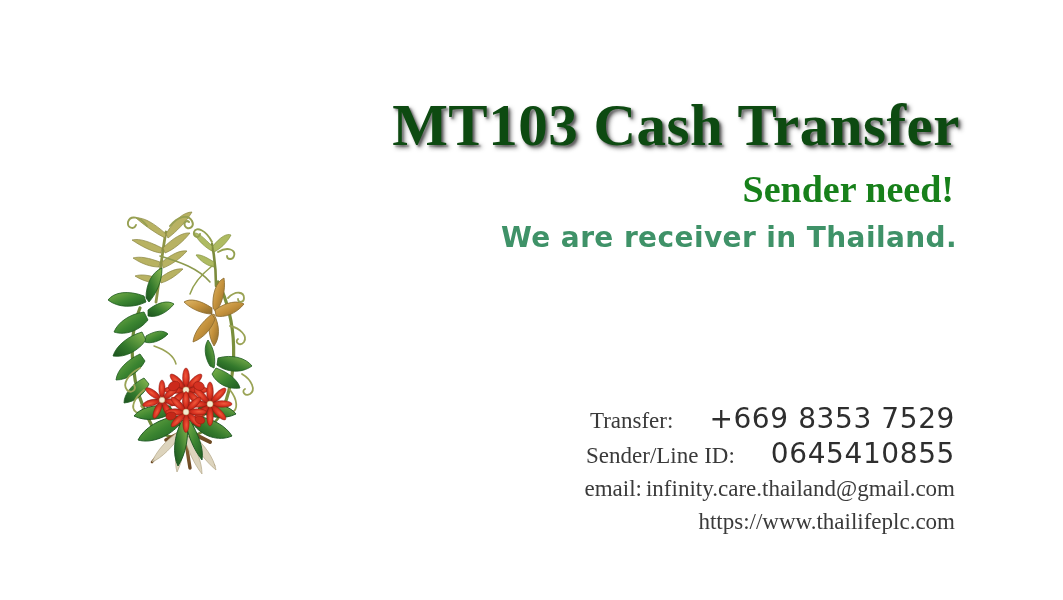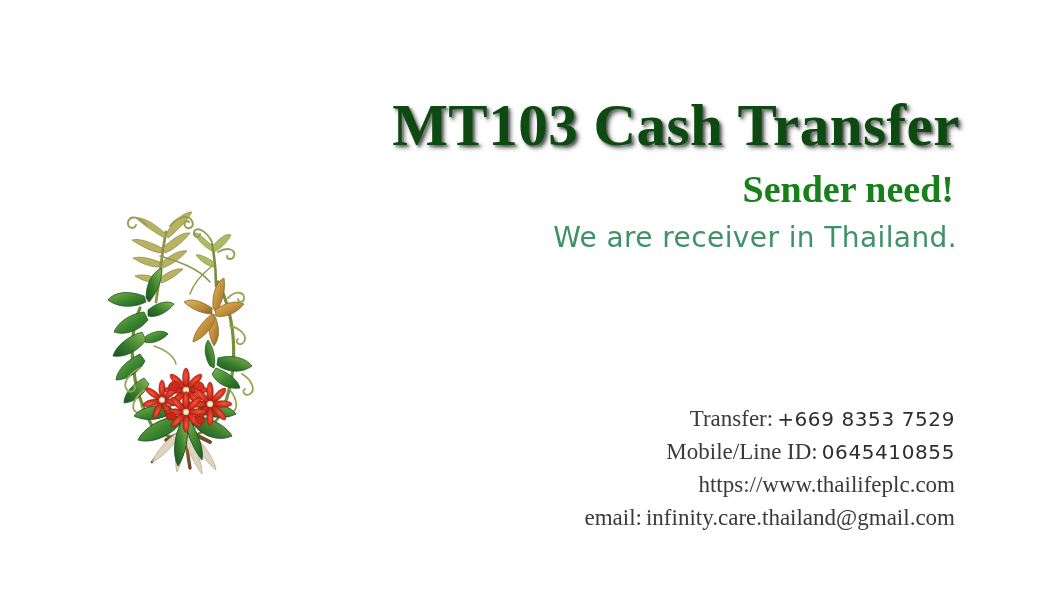--- a/index.html
+++ b/index.html
@@ -42,21 +42,21 @@
     font-family: "Liberation Serif", "DejaVu Serif", serif;
     font-weight: bold;
     font-size: 38px;
     line-height: 1.0;
     color: #17801a;
     margin: 15px 6px 8px 0;
     white-space: nowrap;
   }
   #tagline {
     font-family: "DejaVu Sans", "Liberation Sans", sans-serif;
-    font-weight: normal;
+    font-weight: bold;
     font-size: 28px;
     line-height: 1.0;
     color: #3f9268;
     letter-spacing: 0.4px;
     margin: 16px 3px 0 0;
     white-space: nowrap;
   }
 
   
   #contact-block {
@@ -71,23 +71,24 @@
     line-height: 31px;
     white-space: nowrap;
   }
   .contact-label {
     font-family: "Liberation Serif", "DejaVu Serif", serif;
     font-size: 23px;
     color: #3a3a3a;
   }
   .contact-value {
     font-family: "DejaVu Sans", "Liberation Sans", sans-serif;
-    font-size: 20px;
+    font-size: 28px;
     letter-spacing: 0.6px;
     color: #2e2e2e;
+    margin-left: 32px;
   }
   .contact-plain {
     font-family: "Liberation Serif", "DejaVu Serif", serif;
     font-size: 23px;
     color: #3a3a3a;
   }
 
   
   #floral-illustration {
     position: absolute;
@@ -291,28 +292,28 @@
   </div>
 
   <div id="contact-block">
 
     <div class="contact-line">
       <span class="contact-label">Transfer:</span>
       <span class="contact-value">+669 8353 7529</span>
     </div>
 
     <div class="contact-line">
-      <span class="contact-label">Mobile/Line ID:</span>
+      <span class="contact-label">Sender/Line ID:</span>
       <span class="contact-value">0645410855</span>
-    </div>
-
-    <div class="contact-line">
-      <span class="contact-plain">https://www.thailifeplc.com</span>
     </div>
 
     <div class="contact-line">
       <span class="contact-plain">email:</span>
       <span class="contact-plain">infinity.care.thailand@gmail.com</span>
     </div>
 
+    <div class="contact-line">
+      <span class="contact-plain">https://www.thailifeplc.com</span>
+    </div>
+
   </div>
 
 </div>
 
 </body></html>

